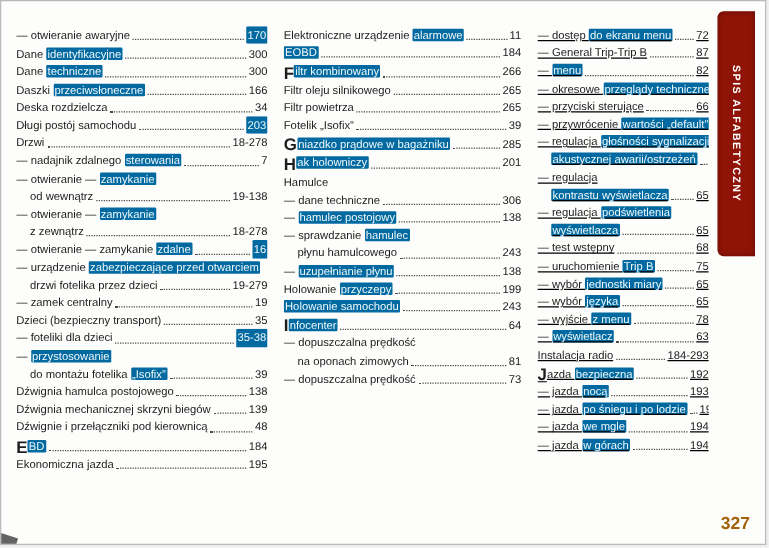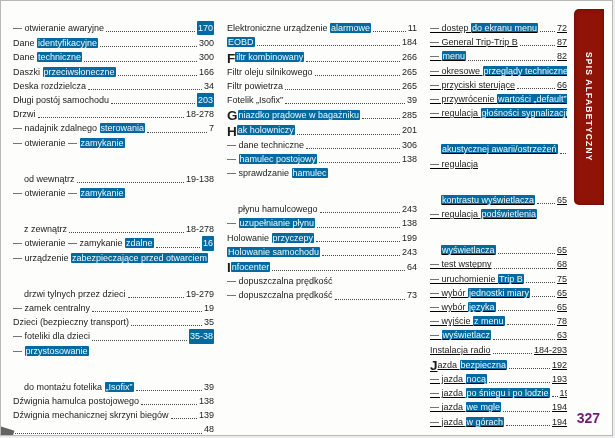--- a/index.html
+++ b/index.html
@@ -29,21 +29,21 @@
   .row{
     display:flex;
     align-items:flex-end;
     line-height:14.2px;
     font-size:9px;
     color:#1c1c1c;
     white-space:nowrap;
     overflow:hidden;
   }
   .row.gap{margin-top:1px;}
-  .row.cont{padding-left:11px;margin-top:22px;}
+  .row.cont{padding-left:11px;}
   .lbl{white-space:nowrap;}
   .cap{
     font-weight:bold;
     font-size:13.5px;
     line-height:13px;
   }
   .leader{
     flex:1 1 auto;
     min-width:6px;
     border-bottom:1.6px dotted #4a4a4a;
@@ -73,21 +73,21 @@
     font-weight:bold;
     font-size:8.5px;
     letter-spacing:0.14em;
     white-space:nowrap;
   }
   .pageno{
     position:absolute;
     right:12px;bottom:9px;
     font-weight:bold;
     font-size:14px;
-    color:#701a75;
+    color:#a16207;
   }
   .corner-mark{
     position:absolute;
     left:-4px;bottom:-5px;
     width:16px;height:12px;
     background:#3c3c3c;
     transform:rotate(18deg);
     opacity:.8;
   }
 </style>
@@ -156,21 +156,21 @@
         </div>
         <div class="row">
           <span class="lbl"><span>— otwieranie — zamykanie </span><span class="hl">zdalne</span></span>
           <span class="leader"></span>
           <span class="pg hl">16</span>
         </div>
         <div class="row">
           <span class="lbl"><span>— urządzenie </span><span class="hl">zabezpieczające przed otwarciem</span></span>
         </div>
         <div class="row cont">
-          <span class="lbl"><span>drzwi tylnych przez dzieci</span></span>
+          <span class="lbl"><span>drzwi fotelika przez dzieci</span></span>
           <span class="leader"></span>
           <span class="pg">19-279</span>
         </div>
         <div class="row">
           <span class="lbl"><span>— zamek centralny</span></span>
           <span class="leader"></span>
           <span class="pg">19</span>
         </div>
         <div class="row">
           <span class="lbl"><span>Dzieci (bezpieczny transport)</span></span>
@@ -194,20 +194,21 @@
           <span class="lbl"><span>Dźwignia hamulca postojowego</span></span>
           <span class="leader"></span>
           <span class="pg">138</span>
         </div>
         <div class="row">
           <span class="lbl"><span>Dźwignia mechanicznej skrzyni biegów</span></span>
           <span class="leader"></span>
           <span class="pg">139</span>
         </div>
         <div class="row">
+          <span class="lbl"><span>Dźwignie i przełączniki pod kierownicą</span></span>
           <span class="leader"></span>
           <span class="pg">48</span>
         </div>
         <div class="row gap">
           <span class="cap">E</span>
           <span class="lbl"><span class="hl">BD</span></span>
           <span class="leader"></span>
           <span class="pg">184</span>
         </div>
         <div class="row">
@@ -253,20 +254,23 @@
           <span class="lbl"><span class="hl">niazdko prądowe w bagażniku</span></span>
           <span class="leader"></span>
           <span class="pg">285</span>
         </div>
         <div class="row gap">
           <span class="cap">H</span>
           <span class="lbl"><span class="hl">ak holowniczy</span></span>
           <span class="leader"></span>
           <span class="pg">201</span>
         </div>
+        <div class="row gap">
+          <span class="lbl"><span>Hamulce</span></span>
+        </div>
         <div class="row">
           <span class="lbl"><span>— dane techniczne</span></span>
           <span class="leader"></span>
           <span class="pg">306</span>
         </div>
         <div class="row">
           <span class="lbl"><span>— </span><span class="hl">hamulec postojowy</span></span>
           <span class="leader"></span>
           <span class="pg">138</span>
         </div>
@@ -294,20 +298,25 @@
           <span class="pg">243</span>
         </div>
         <div class="row gap">
           <span class="cap">I</span>
           <span class="lbl"><span class="hl">nfocenter</span></span>
           <span class="leader"></span>
           <span class="pg">64</span>
         </div>
         <div class="row">
           <span class="lbl"><span>— dopuszczalna prędkość</span></span>
+        </div>
+        <div class="row cont">
+          <span class="lbl"><span>na oponach zimowych</span></span>
+          <span class="leader"></span>
+          <span class="pg">81</span>
         </div>
         <div class="row">
           <span class="lbl"><span>— dopuszczalna prędkość</span></span>
           <span class="leader"></span>
           <span class="pg">73</span>
         </div>
       </div>
     <div class="col col3">
         <div class="row">
           <span class="lbl"><span>— dostęp </span><span class="hl">do ekranu menu</span></span>

